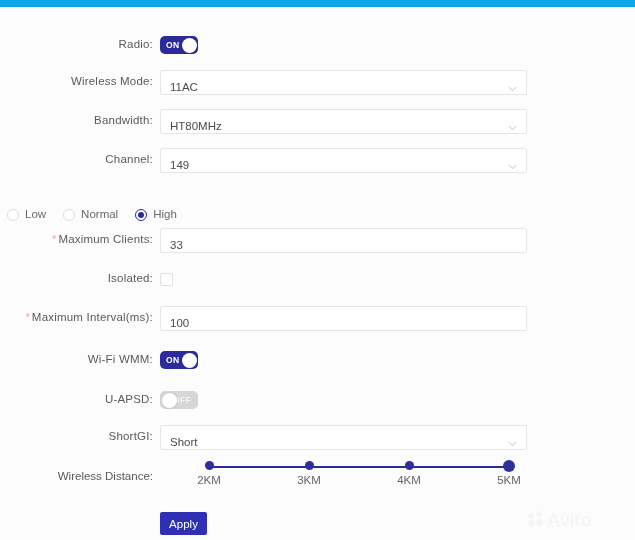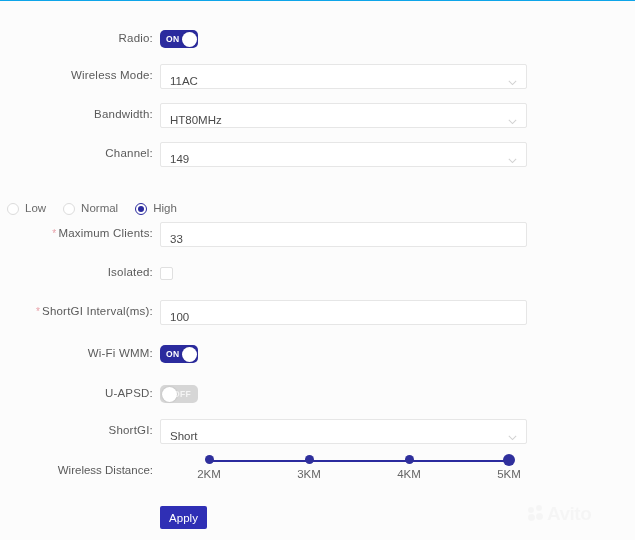--- a/index.html
+++ b/index.html
@@ -12,21 +12,21 @@
     background: #fcfcfc;
     font-family: "Liberation Sans", sans-serif;
     overflow: hidden;
     position: relative;
     color: #555;
   }
   #page {
     position: absolute;
     inset: 0;
     background: #fcfcfc;
-    border-top: 1px solid #0ea5e9;
+    border-top: 7px solid #0ea5e9;
     box-sizing: border-box;
   }
 
   
   .row {
     position: absolute;
     left: 0;
     width: 635px;
     height: 24px;
     display: flex;
@@ -363,21 +363,21 @@
   </div>
 
   <div class="row" style="top:260px">
     <div class="label"><span>Isolated</span><span>:</span></div>
     <div class="ctl">
       <span class="checkbox"></span>
     </div>
   </div>
 
   <div class="row" style="top:299px">
-    <div class="label"><span class="req">*</span><span>ShortGI Interval(ms)</span><span>:</span></div>
+    <div class="label"><span class="req">*</span><span>Maximum Interval(ms)</span><span>:</span></div>
     <div class="ctl">
       <div class="field">
         <span class="val">100</span>
       </div>
     </div>
   </div>
 
   <div class="row" style="top:341px">
     <div class="label"><span>Wi-Fi WMM</span><span>:</span></div>
     <div class="ctl">

